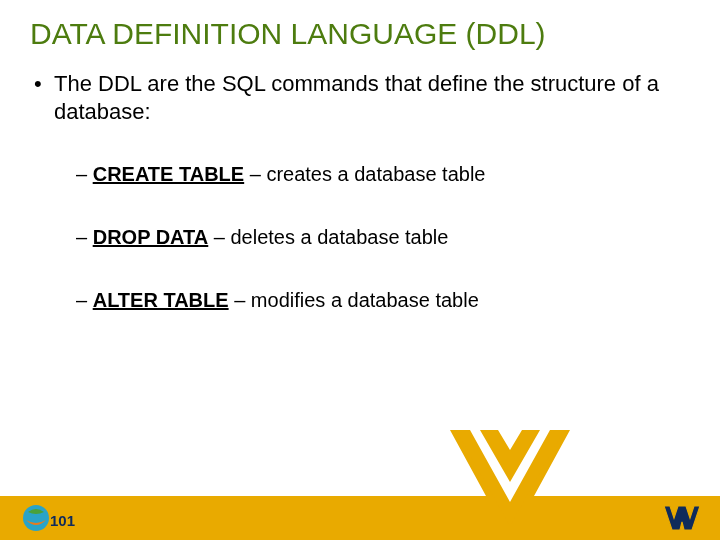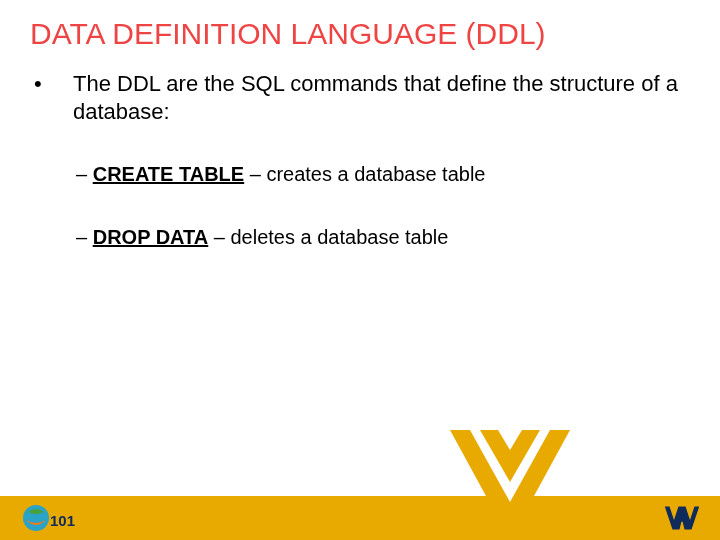--- a/index.html
+++ b/index.html
@@ -11,21 +11,21 @@
     position: relative;
     overflow: hidden;
   }
   .slide {
     width: 100%;
     height: 100%;
     position: relative;
   }
   .title {
     padding: 16px 30px 0 30px;
-    color: #ef4444;
+    color: #4d7c0f;
     font-size: 30px;
     font-weight: 400;
     line-height: 1.2;
   }
   .content {
     padding: 18px 30px 0 30px;
   }
   .bullet1 {
     display: flex;
     align-items: flex-start;
@@ -33,21 +33,21 @@
     color: #000;
     line-height: 1.25;
     margin-bottom: 8px;
   }
   .bullet1 .dot {
     width: 24px;
     flex-shrink: 0;
     text-align: left;
     padding-left: 4px;
   }
-  .bullet1 .text { flex: 1; margin-left: 19px; }
+  .bullet1 .text { flex: 1; }
   .sublist {
     padding-left: 46px;
   }
   .bullet2 {
     font-size: 20px;
     color: #000;
     line-height: 1.35;
     margin-bottom: 2px;
     margin-top: 36px;
   }
@@ -103,20 +103,23 @@
       <span class="dot">•</span>
       <span class="text">The DDL are the SQL commands that define the structure of a database:</span>
     </div>
     <div class="sublist">
       <div class="bullet2">
         <span class="dash">– </span><span class="cmd">CREATE TABLE</span><span> – creates a database table</span>
       </div>
       <div class="bullet2">
         <span class="dash">– </span><span class="cmd">DROP DATA</span><span> – deletes a database table</span>
       </div>
+      <div class="bullet2">
+        <span class="dash">– </span><span class="cmd">ALTER TABLE</span><span> – modifies a database table</span>
+      </div>
     </div>
   </div>
 
   <svg class="chevron" viewBox="0 0 120 110">
     <polygon points="0,0 30,0 60,54 90,0 120,0 60,110" fill="#ffffff"></polygon>
     <polygon points="24,0 54,54 84,0 96,0 96,6 60,72 24,6 24,0" fill="#e9aa00"></polygon>
     <polygon points="0,0 30,0 60,54 90,0 120,0 120,0 60,110 0,0" fill="#e9aa00"></polygon>
     <polygon points="14,0 40,0 60,36 80,0 106,0 60,84" fill="#ffffff"></polygon>
   </svg>
 

